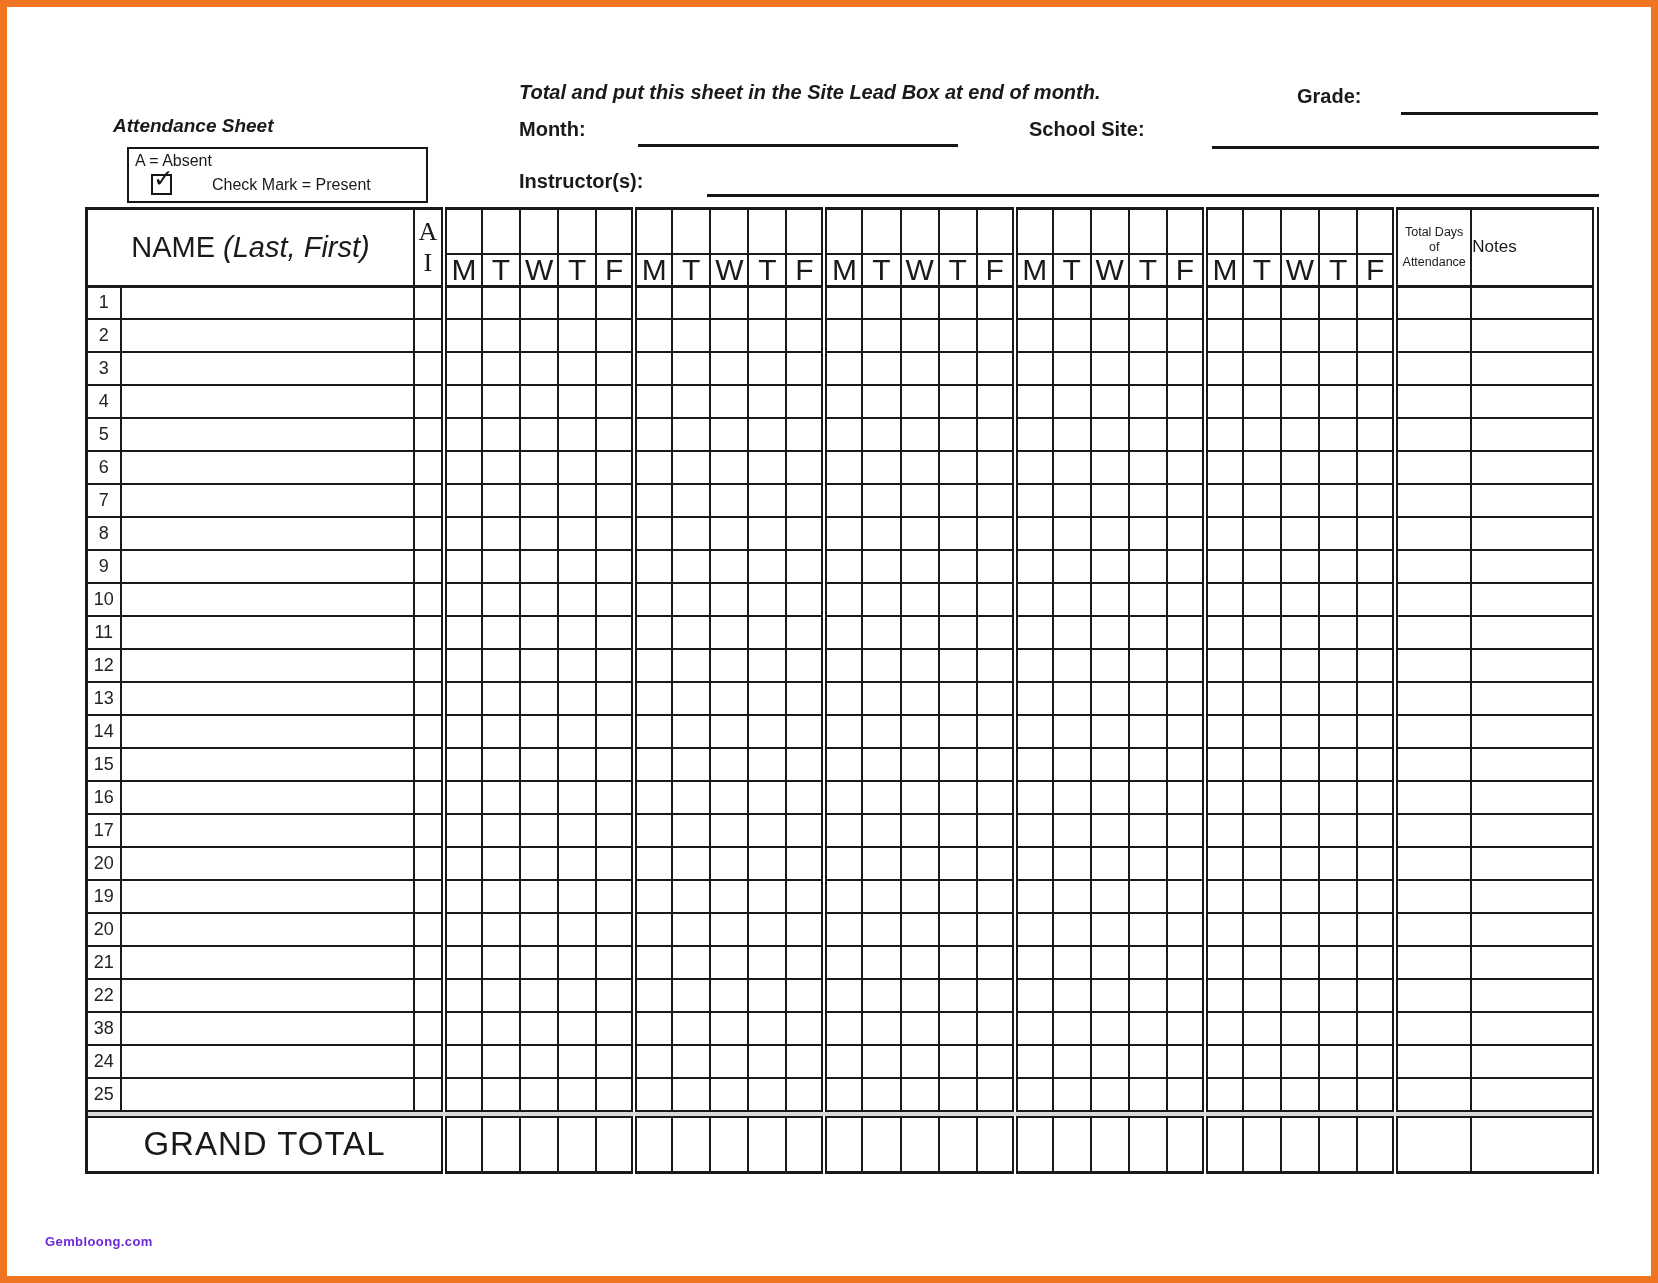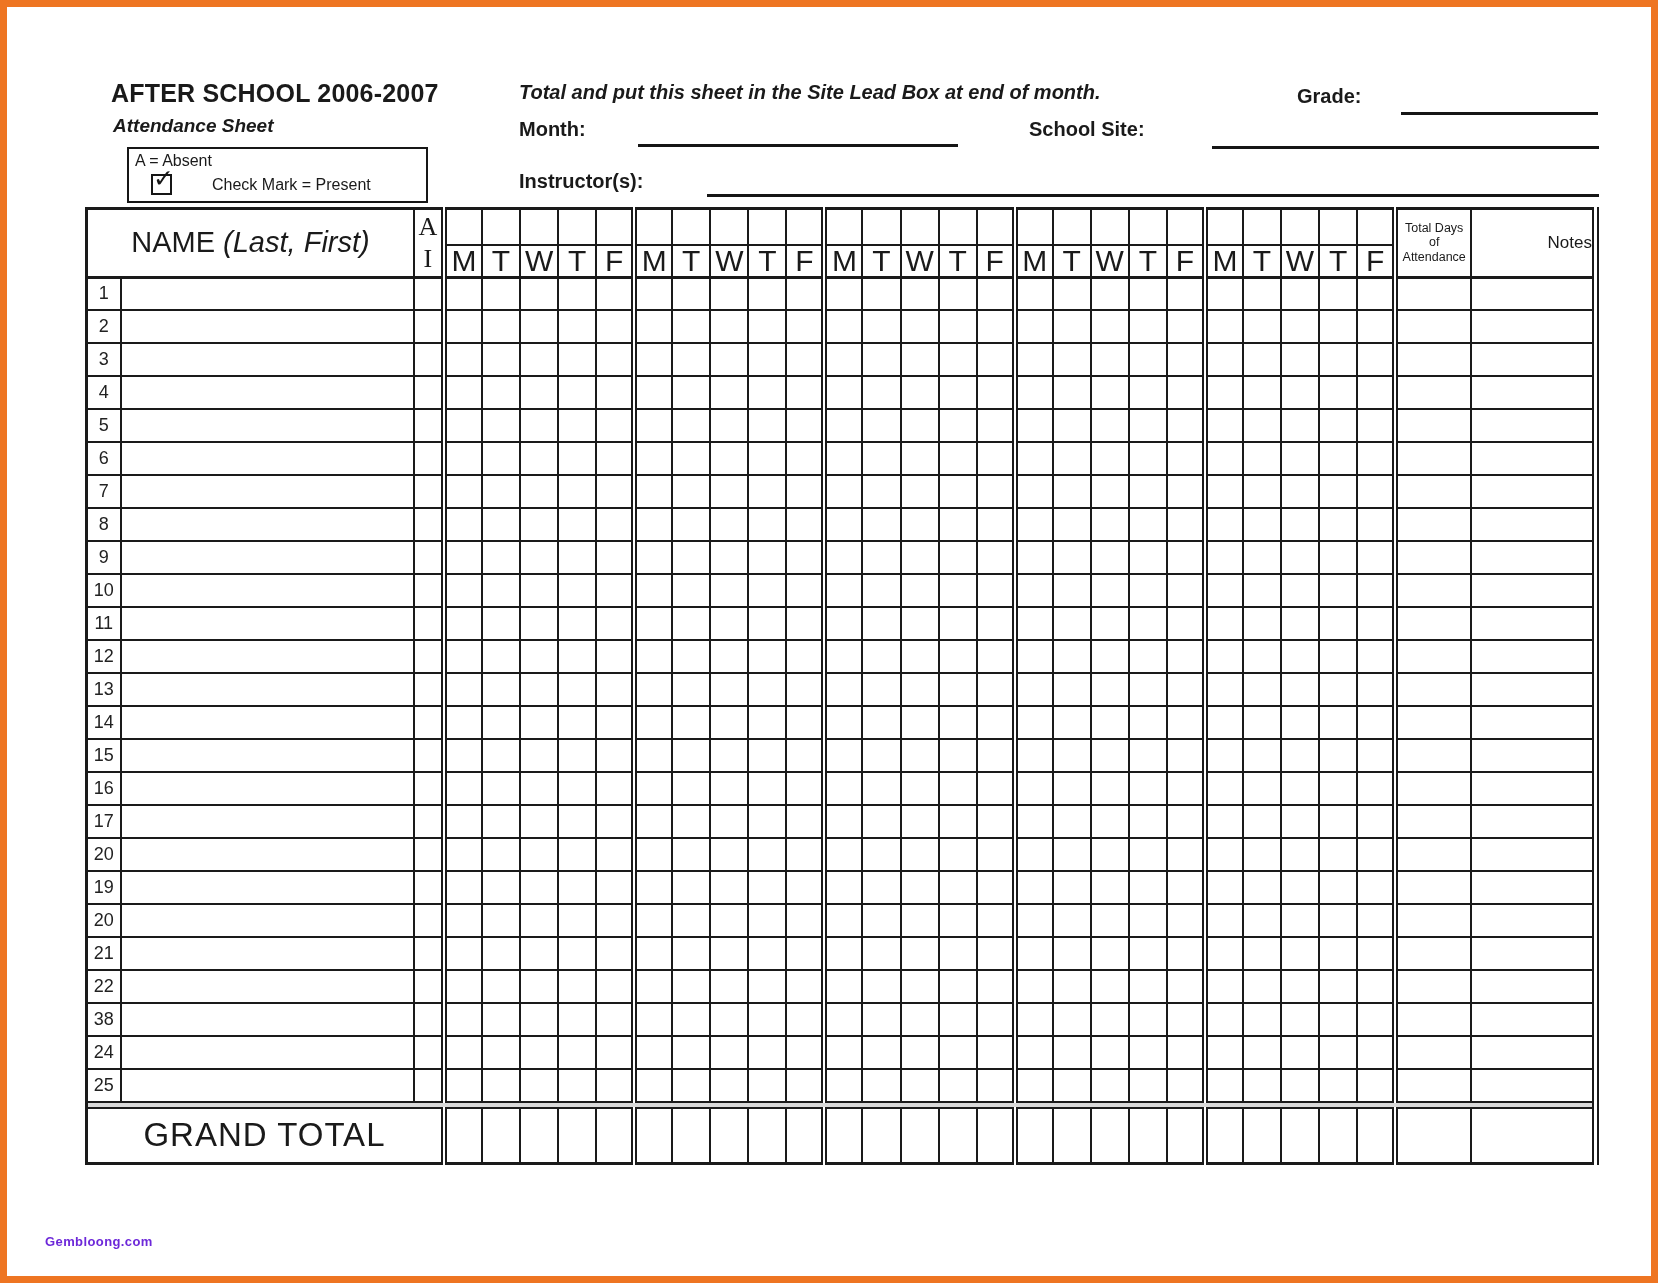--- a/index.html
+++ b/index.html
@@ -54,52 +54,51 @@
     width:1514px;
     border-collapse:collapse; table-layout:fixed;
     background:#fff;
     border:3px solid #1a1a1a;
     border-right:7px double #1a1a1a;
   }
   .grid td, .grid th { border:2px solid #1a1a1a; padding:0; font-weight:normal; overflow:hidden; }
   .grid .wk   { border-left:6px double #1a1a1a; }   
   .grid .hdr-b { border-bottom:3px solid #1a1a1a; }
 
-  tr.hdr1 { height:36px; }
+  tr.hdr1 { height:45px; }
   tr.hdr2 { height:30px; }
   tr.data-row { height:33px; }
   tr.gt-row { height:55px; }
 
   .name-head { font-size:29px; text-align:center; vertical-align:middle; }
   .name-head .hint { font-style:italic; }
   .ai-head { font-family:"Liberation Serif","DejaVu Serif",serif; font-size:26px;
              text-align:center; vertical-align:middle; line-height:1.22; }
   .ai-head span { display:block; }
   .day-letter { font-size:30px; text-align:center; vertical-align:middle; line-height:1; }
   .total-head { font-size:12.5px; text-align:center; vertical-align:middle; line-height:1.18; padding:0 3px; }
-  .notes-head { font-size:17px; text-align:right; vertical-align:middle; }
+  .notes-head { font-size:17px; text-align:left; vertical-align:middle; }
 
   .num-cell { font-size:18px; text-align:center; vertical-align:middle; color:#222; }
 
   tr.sep-row { height:4px; }
   td.sep { background:#d9d9d9; border-top:2px solid #1a1a1a; border-bottom:2px solid #1a1a1a;
            height:4px; line-height:0; }
 
   .gt-label { font-size:33px; text-align:center; vertical-align:middle; letter-spacing:1px; }
 
   
   .watermark { left:38px; top:1227px; font-size:13px; font-weight:bold;
                letter-spacing:0.4px; }
 </style>
 </head>
 <body>
 
 <div class="page">
 
-  <div class="abs sheet-title">AFTER SCHOOL 2006-2007</div>
   <div class="abs sheet-sub">Attendance Sheet</div>
 
   <div class="abs legend-box">
     <div class="legend-line1">A = Absent</div>
     <div class="legend-line2">
       <span class="legend-check">
           <span class="tick">✓</span>
         </span>
       <span class="legend-present-text">Check Mark = Present</span>
     </div>

